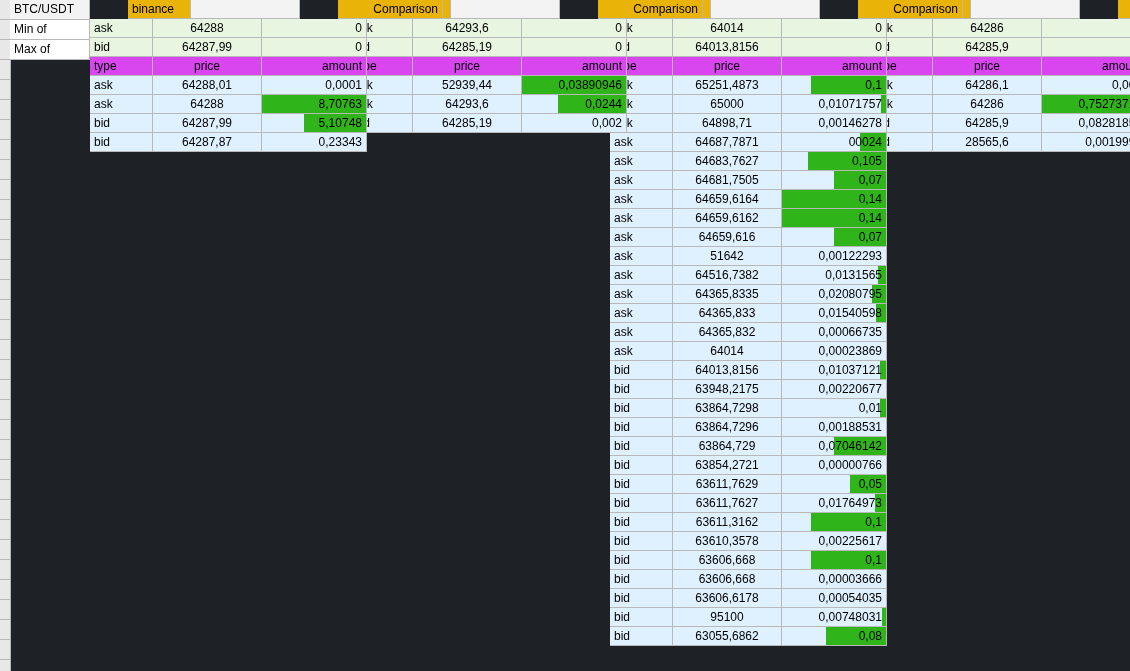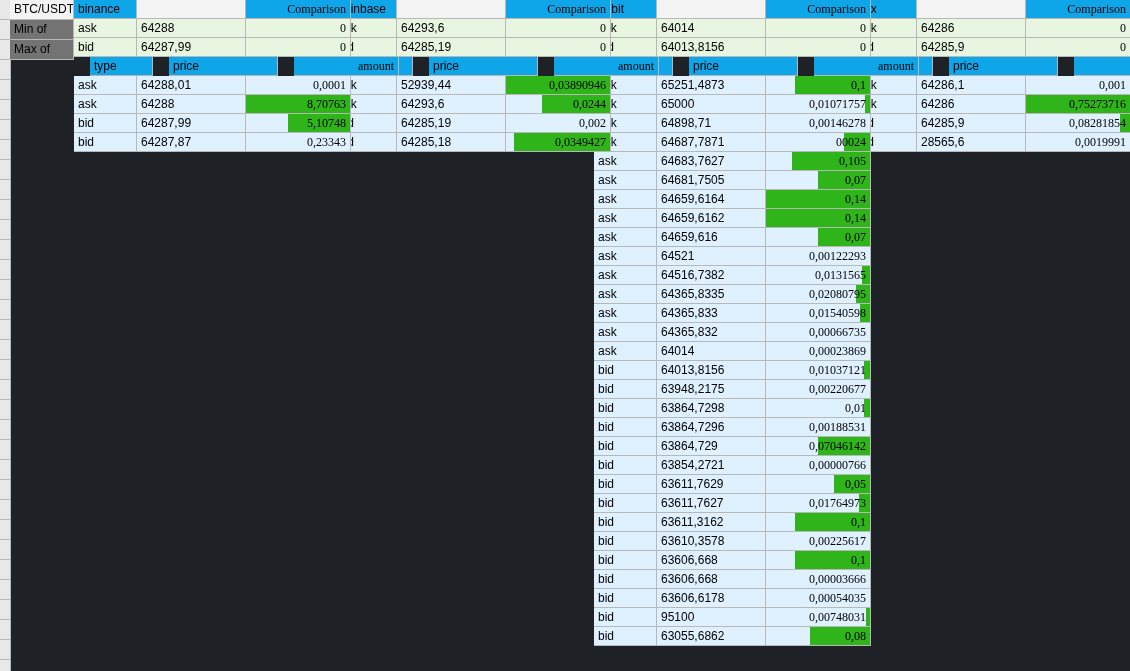--- a/index.html
+++ b/index.html
@@ -35,34 +35,34 @@
     position: absolute;
     left: 10px;
     top: 0;
     display: flex;
     flex-direction: row;
     align-items: flex-start;
   }
 
   
   .label-col {
-    width: 64px;
+    width: 80px;
   }
   .label-col .cell {
     border-right: 1px solid #b8b8b8;
     border-bottom: 1px solid #b8b8b8;
     height: 19px;
     line-height: 19px;
     padding: 0 4px;
     background: #f3f3f3;
     white-space: nowrap;
     overflow: hidden;
   }
   .label-col .cell.grey2 {
-    background: #737373;
+    background: #ffffff;
   }
 
   
   .exchange {
     width: 250px;
     margin-right: 10px;
     background: transparent;
   }
   .row {
     display: flex;
@@ -72,26 +72,26 @@
   }
   .c {
     border-right: 1px solid #b8b8b8;
     border-bottom: 1px solid #b8b8b8;
     padding: 0 4px;
     white-space: nowrap;
     overflow: hidden;
     flex: 0 0 auto;
   }
   .c1 { width: 54px; text-align: left; }
-  .c2 { width: 100px; text-align: left; }
-  .c3 { width: 96px; text-align: right; position: relative; font-family: Liberation Serif, serif; }
+  .c2 { width: 100px; text-align: center; }
+  .c3 { width: 96px; text-align: right; position: relative; }
 
   
-  .hdr-blue   { background: #0ea5e9; }
-  .hdr-blue2  { background: #0ea5e9; margin-left: 16px; }
+  .hdr-blue   { background: #eab308; margin-left: 38px; }
+  .hdr-blue2  { background: #d946ef; }
   .green-lt   { background: #e7f5e1; }
   .blue-lt    { background: #dff1ff; }
   .plain      { background: #f3f3f3; }
 
   
   .bar {
     position: absolute;
     right: 0;
     top: 0;
     bottom: 0;
@@ -188,25 +188,20 @@
         <div class="row">
           <div class="c c1 blue-lt">ask</div>
           <div class="c c2 blue-lt">64293,6</div>
           <div class="c c3 blue-lt"><div class="bar" style="width: 65%;"></div><span class="val">0,0244</span></div>
         </div>
         <div class="row">
           <div class="c c1 blue-lt">bid</div>
           <div class="c c2 blue-lt">64285,19</div>
           <div class="c c3 blue-lt"><span class="val">0,002</span></div>
         </div>
-        <div class="row">
-          <div class="c c1 blue-lt">bid</div>
-          <div class="c c2 blue-lt">64285,18</div>
-          <div class="c c3 blue-lt"><div class="bar" style="width: 92%;"></div><span class="val">0,0349427</span></div>
-        </div>
       </div>
       <div class="exchange">
         <div class="row">
           <div class="c c1 hdr-blue">upbit</div>
           <div class="c c2 plain"></div>
           <div class="c c3 hdr-blue">Comparison</div>
         </div>
         <div class="row">
           <div class="c c1 green-lt">ask</div>
           <div class="c c2 green-lt">64014</div>
@@ -262,21 +257,21 @@
           <div class="c c2 blue-lt">64659,6162</div>
           <div class="c c3 blue-lt"><div class="bar" style="width: 100%;"></div><span class="val">0,14</span></div>
         </div>
         <div class="row">
           <div class="c c1 blue-lt">ask</div>
           <div class="c c2 blue-lt">64659,616</div>
           <div class="c c3 blue-lt"><div class="bar" style="width: 50%;"></div><span class="val">0,07</span></div>
         </div>
         <div class="row">
           <div class="c c1 blue-lt">ask</div>
-          <div class="c c2 blue-lt">64521</div>
+          <div class="c c2 blue-lt">51642</div>
           <div class="c c3 blue-lt"><span class="val">0,00122293</span></div>
         </div>
         <div class="row">
           <div class="c c1 blue-lt">ask</div>
           <div class="c c2 blue-lt">64516,7382</div>
           <div class="c c3 blue-lt"><div class="bar" style="width: 8%;"></div><span class="val">0,0131565</span></div>
         </div>
         <div class="row">
           <div class="c c1 blue-lt">ask</div>
           <div class="c c2 blue-lt">64365,8335</div>

